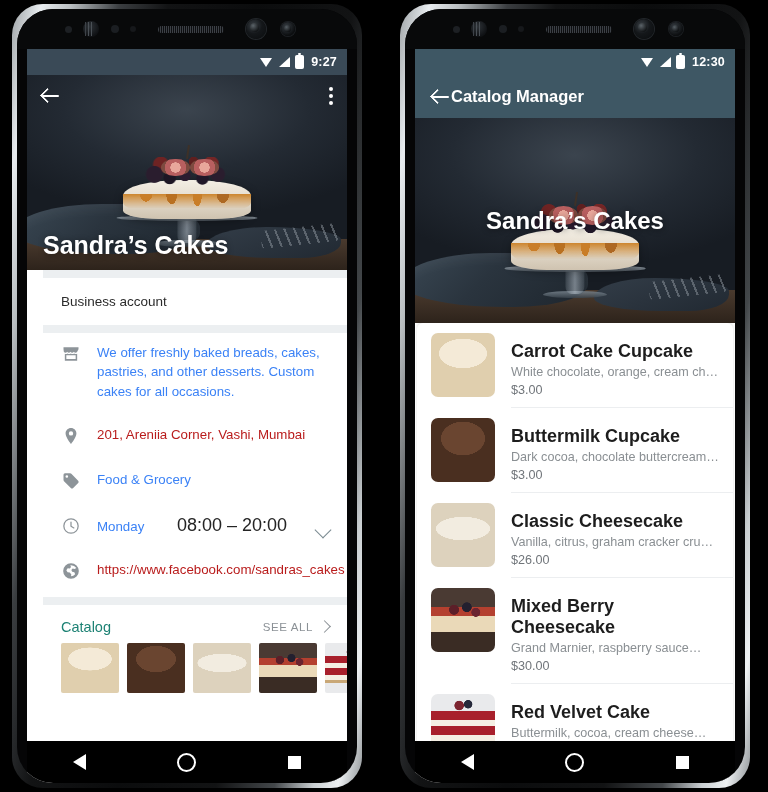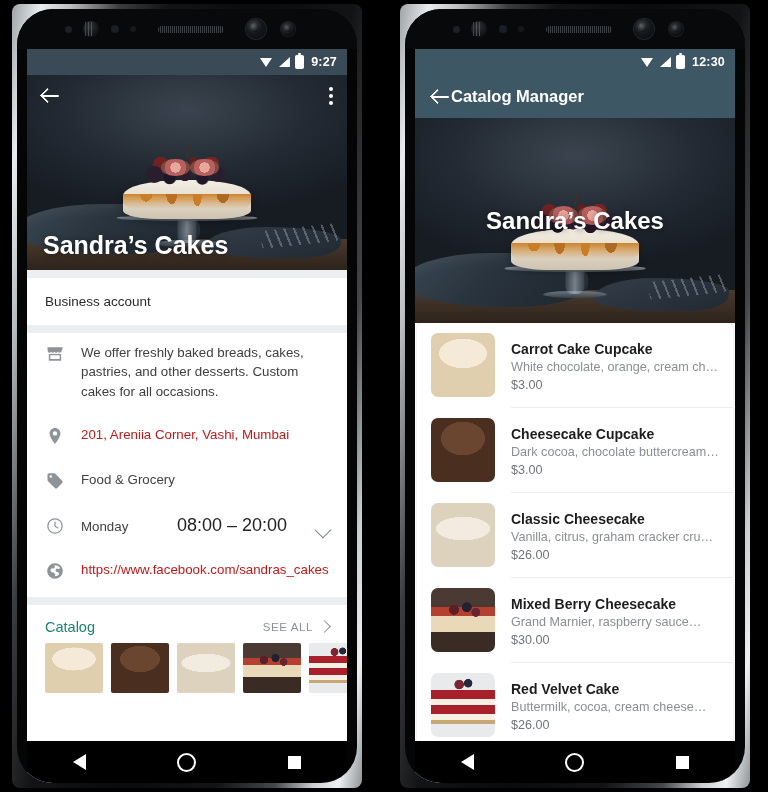--- a/index.html
+++ b/index.html
@@ -5,21 +5,21 @@
   html,body{margin:0;padding:0;background:#000;}
   body{
     width:768px;height:792px;position:relative;overflow:hidden;
     font-family:"Liberation Sans","DejaVu Sans",sans-serif;
     -webkit-font-smoothing:antialiased;
   }
 
   
   .phone{
     position:absolute;top:4px;width:350px;height:784px;
-    border-radius:8px;
+    border-radius:31px;
     background:linear-gradient(100deg,#9ea3a6 0%,#e8ecef 6%,#b9bec1 12%,#3a3d40 22%,#121314 32%,#0b0c0d 50%,#121314 70%,#43474a 82%,#c9ced1 90%,#eef1f3 95%,#8e9396 100%);
     box-shadow:0 0 0 1px #000;
   }
   .phone-left{left:12px;}
   .phone-right{left:400px;}
   .phone-inner{
     position:absolute;left:5px;top:5px;right:5px;bottom:5px;
     background:#050506;border-radius:36px;overflow:hidden;
   }
   
@@ -116,27 +116,27 @@
   .topbar-overlay{position:absolute;left:0;right:0;top:0;height:42px;z-index:4;
     display:flex;align-items:center;justify-content:space-between;padding:0 14px;}
   .icon-back{width:20px;height:20px;position:relative;cursor:pointer;}
   .icon-back:before{content:"";position:absolute;left:1px;top:9px;width:17px;height:2px;background:#fff;border-radius:1px;}
   .icon-back:after{content:"";position:absolute;left:1px;top:4px;width:9px;height:9px;
     border-left:2px solid #fff;border-bottom:2px solid #fff;transform:rotate(45deg);border-radius:1px;}
   .icon-kebab{width:4px;height:18px;position:relative;cursor:pointer;}
   .icon-kebab i{position:absolute;left:0;width:4px;height:4px;border-radius:50%;background:#fff;display:block;}
   .icon-kebab i:nth-child(1){top:0;} .icon-kebab i:nth-child(2){top:7px;} .icon-kebab i:nth-child(3){top:14px;}
 
-  .sheet{background:#fff;}
+  .sheet{background:#fff;padding-left:16px;}
   .divider-thick{height:8px;background:#eceff1;}
   .biz-acct{padding:16px 18px;font-size:13.5px;color:#2b2b2b;}
 
   .row{display:flex;align-items:flex-start;padding:10px 18px;gap:16px;}
   .row .ic{width:20px;min-width:20px;height:20px;position:relative;margin-top:1px;}
-  .row .txt{font-size:13.3px;color:#404040;line-height:1.45;flex:1;}
+  .row .txt{font-size:13.3px;color:#3b82f6;line-height:1.45;flex:1;}
   .row .txt.link{color:#b91c1c;}
   .row .val{font-size:18px;color:#242424;}
   .chev{width:11px;height:11px;border-right:1.8px solid #7a8a90;border-bottom:1.8px solid #7a8a90;
     transform:rotate(45deg);margin-top:2px;margin-left:14px;}
 
   
   .g{fill:#8d9499;}
 
   .catalog-head{display:flex;align-items:center;justify-content:space-between;padding:14px 18px 8px;}
   .catalog-title{color:#1d8274;font-size:14.5px;}
@@ -173,21 +173,21 @@
   .nav-recent{width:13px;height:13px;background:#fff;}
 
   
   .appbar{height:43px;background:#3e5764;display:flex;align-items:center;padding:0 16px;}
   .appbar .title{color:#fff;font-size:16.5px;font-weight:700;}
   .list-card{background:#fff;border-radius:6px 6px 0 0;margin:0 2px;overflow:hidden;
     box-shadow:0 -1px 3px rgba(0,0,0,.12);}
   .item{display:flex;gap:16px;padding:10px 14px;align-items:flex-start;}
   .item .ph{width:64px;height:64px;border-radius:7px;flex:0 0 64px;background-size:cover;}
   .item .meta{flex:1;padding-top:8px;min-width:0;}
-  .item .nm{font-size:14px;font-weight:700;color:#1d1d1d;}
+  .item .nm{font-size:18px;font-weight:700;color:#1d1d1d;}
   .item .ds{font-size:12.6px;color:#8a8f93;margin-top:3px;white-space:nowrap;overflow:hidden;text-overflow:ellipsis;}
   .item .pr{font-size:12.6px;color:#70757a;margin-top:4px;}
   .item-sep{height:1px;background:#eceef0;margin-left:94px;}
 </style>
 </head>
 <body>
 
 <div class="phone phone-left">
   <div class="phone-inner">
 
@@ -371,21 +371,21 @@
             <div class="nm">Carrot Cake Cupcake</div>
             <div class="ds">White chocolate, orange, cream cheese…</div>
             <div class="pr">$3.00</div>
           </span>
         </div>
         <div class="item-sep"></div>
 
         <div class="item">
           <span class="ph img-choc"></span>
           <span class="meta">
-            <div class="nm">Cheesecake Cupcake</div>
+            <div class="nm">Buttermilk Cupcake</div>
             <div class="ds">Dark cocoa, chocolate buttercream…</div>
             <div class="pr">$3.00</div>
           </span>
         </div>
         <div class="item-sep"></div>
 
         <div class="item">
           <span class="ph img-classic"></span>
           <span class="meta">
             <div class="nm">Classic Cheesecake</div>

